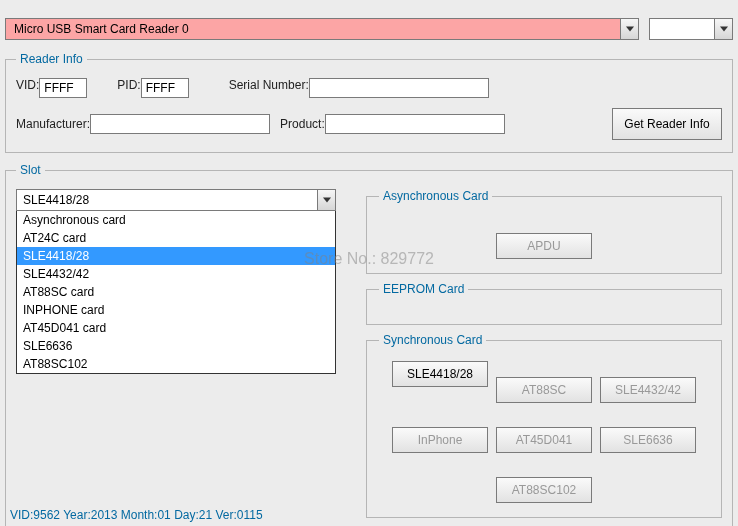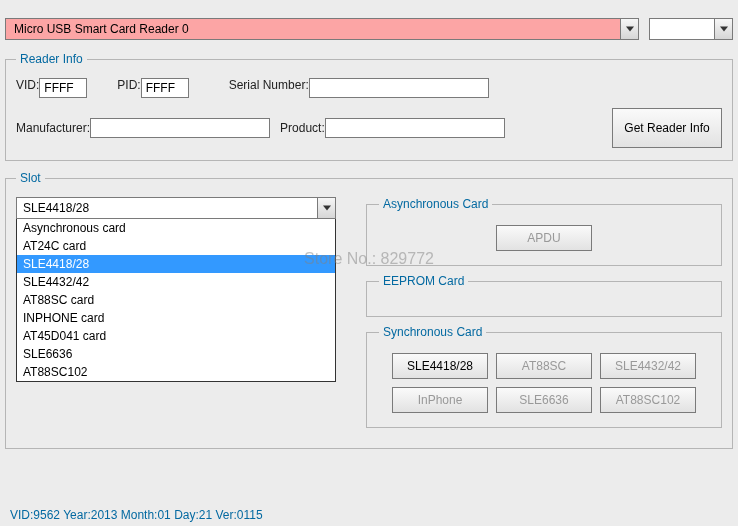--- a/index.html
+++ b/index.html
@@ -60,30 +60,31 @@
 .lbl { color: #222; white-space: nowrap; }
 .inp {
   height: 20px;
   border: 1px solid #7a7a7a;
   background: #fff;
   padding: 0 4px;
   font-size: 12px;
 }
 .inp.small { width: 48px; text-align: left; }
 .btn {
-  height: 40px;
+  height: 32px;
   border: 1px solid #7a7a7a;
   background: linear-gradient(#fafafa,#e2e2e2);
   font-size: 12px;
   cursor: pointer;
   padding: 0 10px;
 }
 .btn.disabled {
   color: #999;
   cursor: default;
+  margin-top: 16px;
 }
 
 .slot-inner {
   display: flex;
   gap: 30px;
 }
 .slot-left {
   width: 320px;
   position: relative;
 }
@@ -230,20 +231,21 @@
           <legend>EEPROM Card</legend>
         </fieldset>
 
         <fieldset>
           <legend>Synchronous Card</legend>
           <div class="card-btns" id="sync-btns">
               <button class="btn">SLE4418/28</button>
               <button class="btn disabled">AT88SC</button>
               <button class="btn disabled">SLE4432/42</button>
               <button class="btn disabled">InPhone</button>
+              <button class="btn disabled">AT45D041</button>
               <button class="btn disabled">SLE6636</button>
               <button class="btn disabled">AT88SC102</button>
             </div>
         </fieldset>
       </div>
     </div>
   </fieldset>
 
 </div>
 

